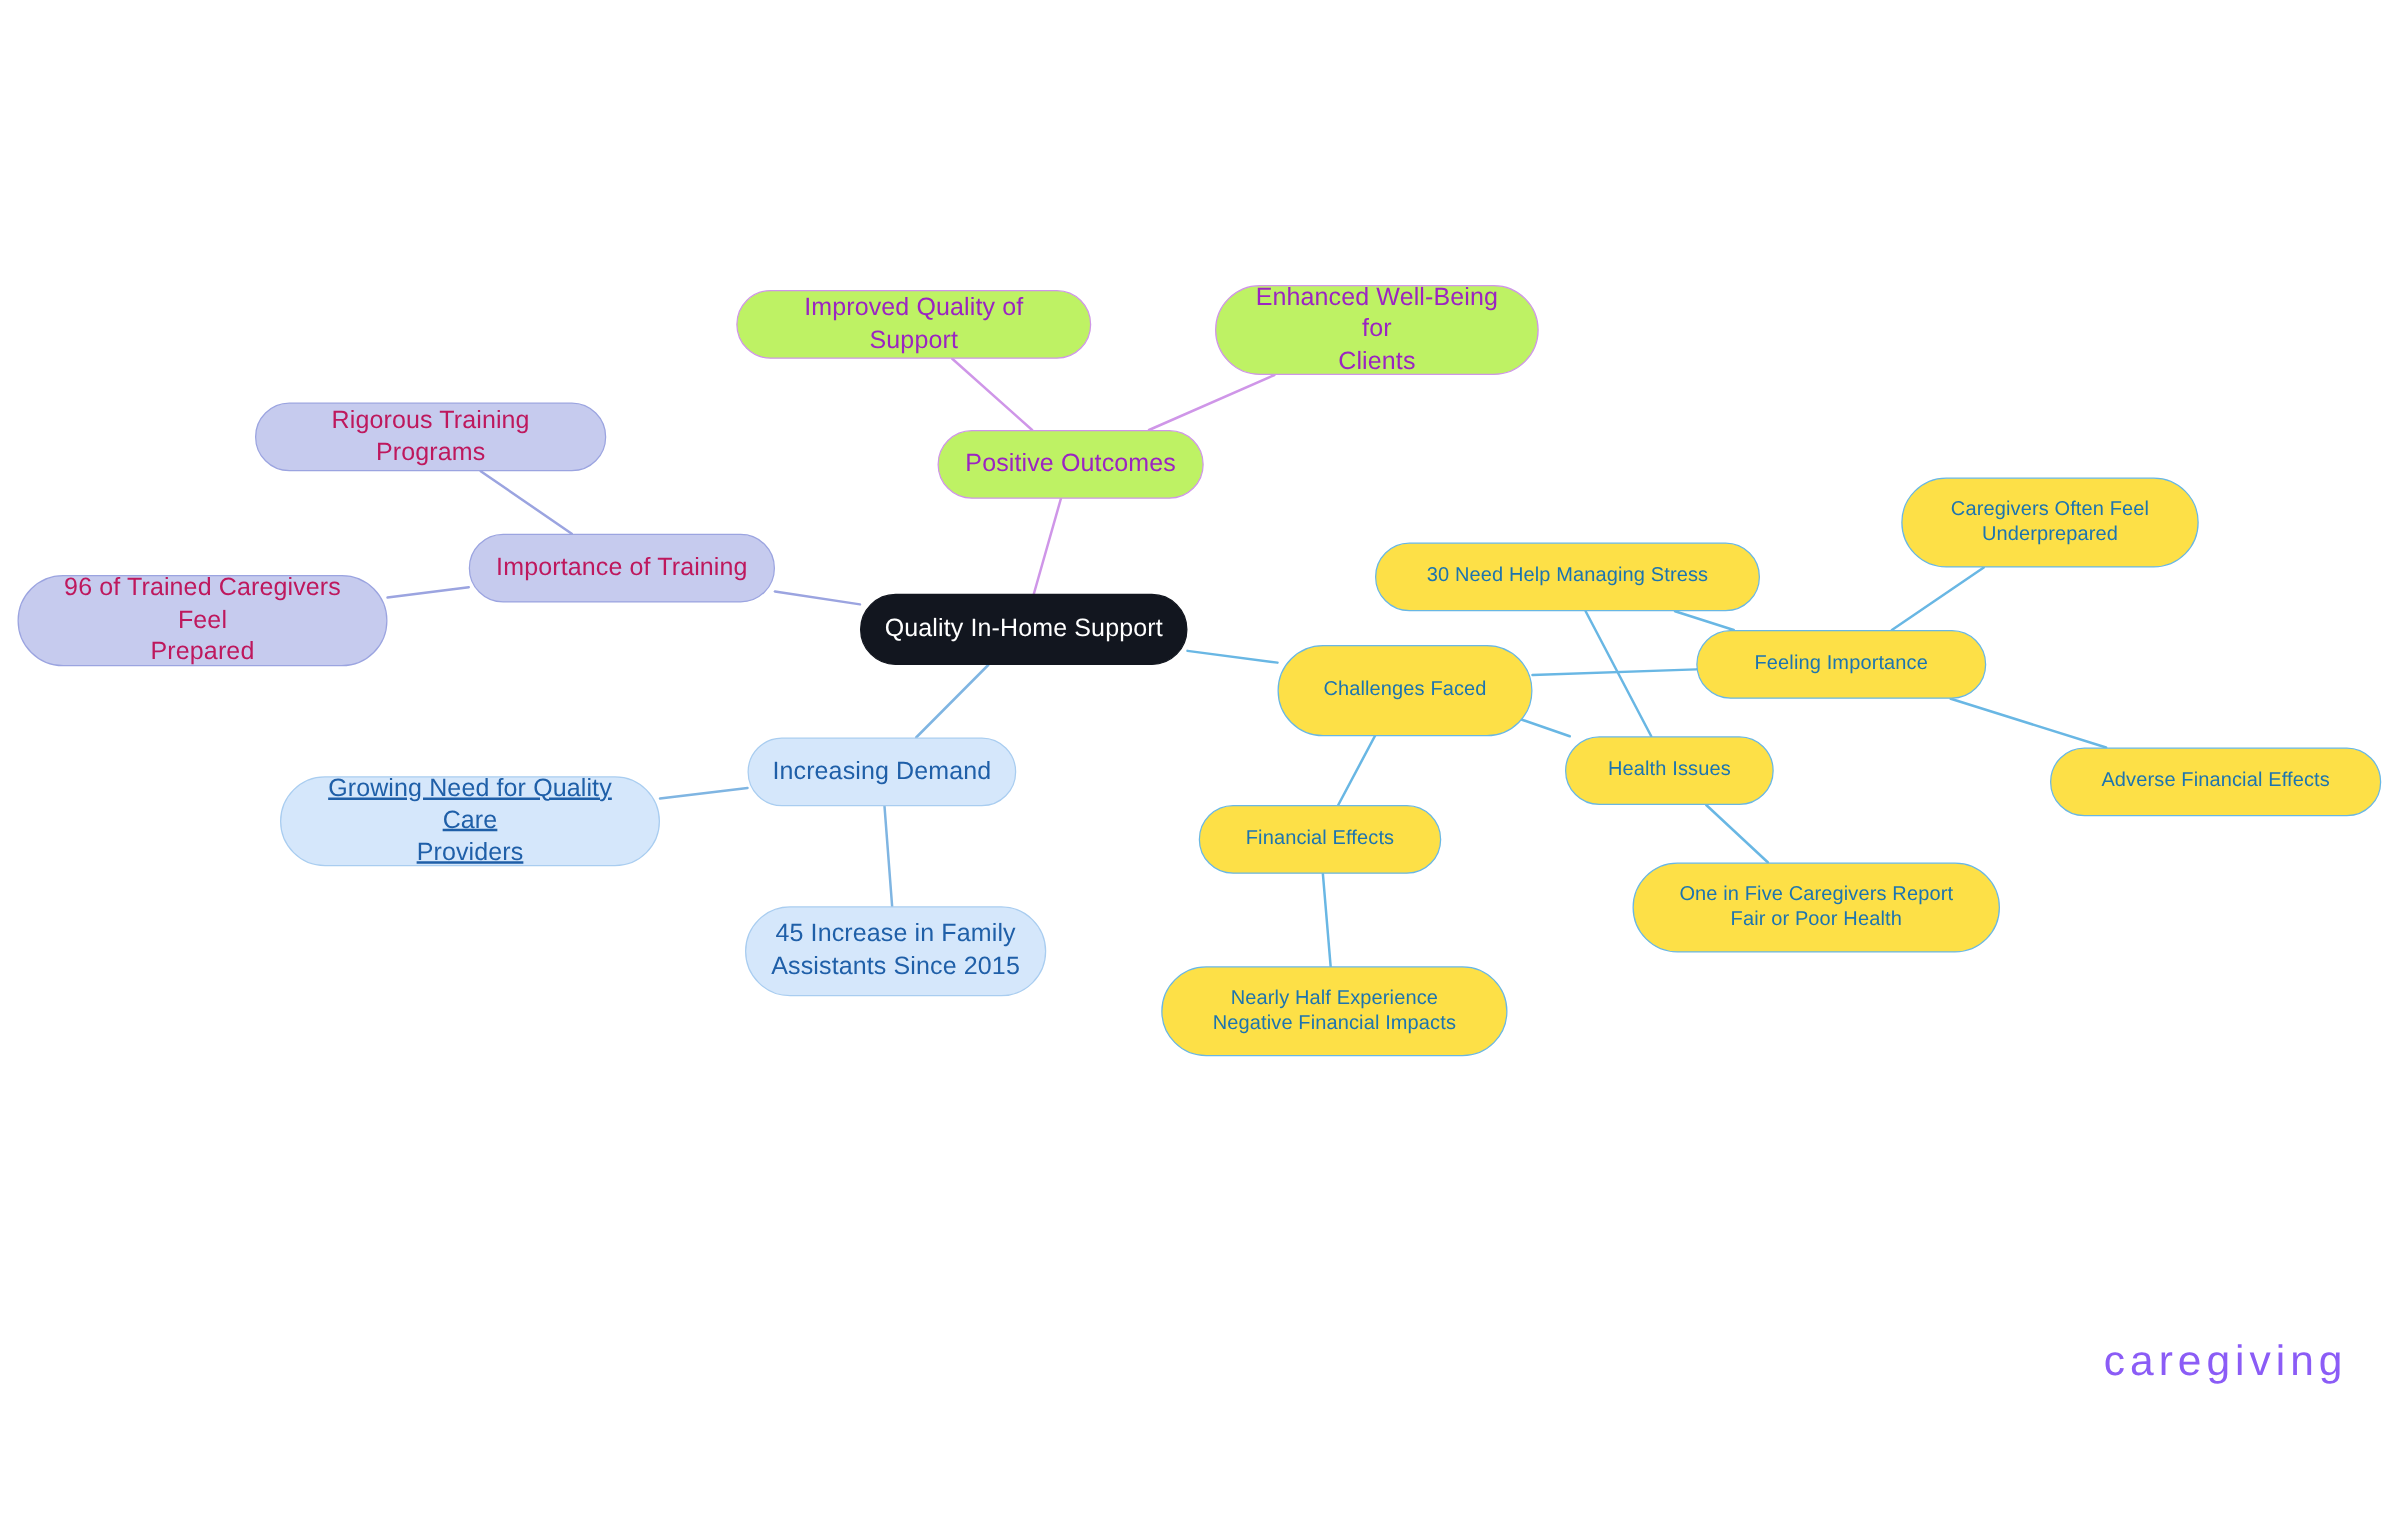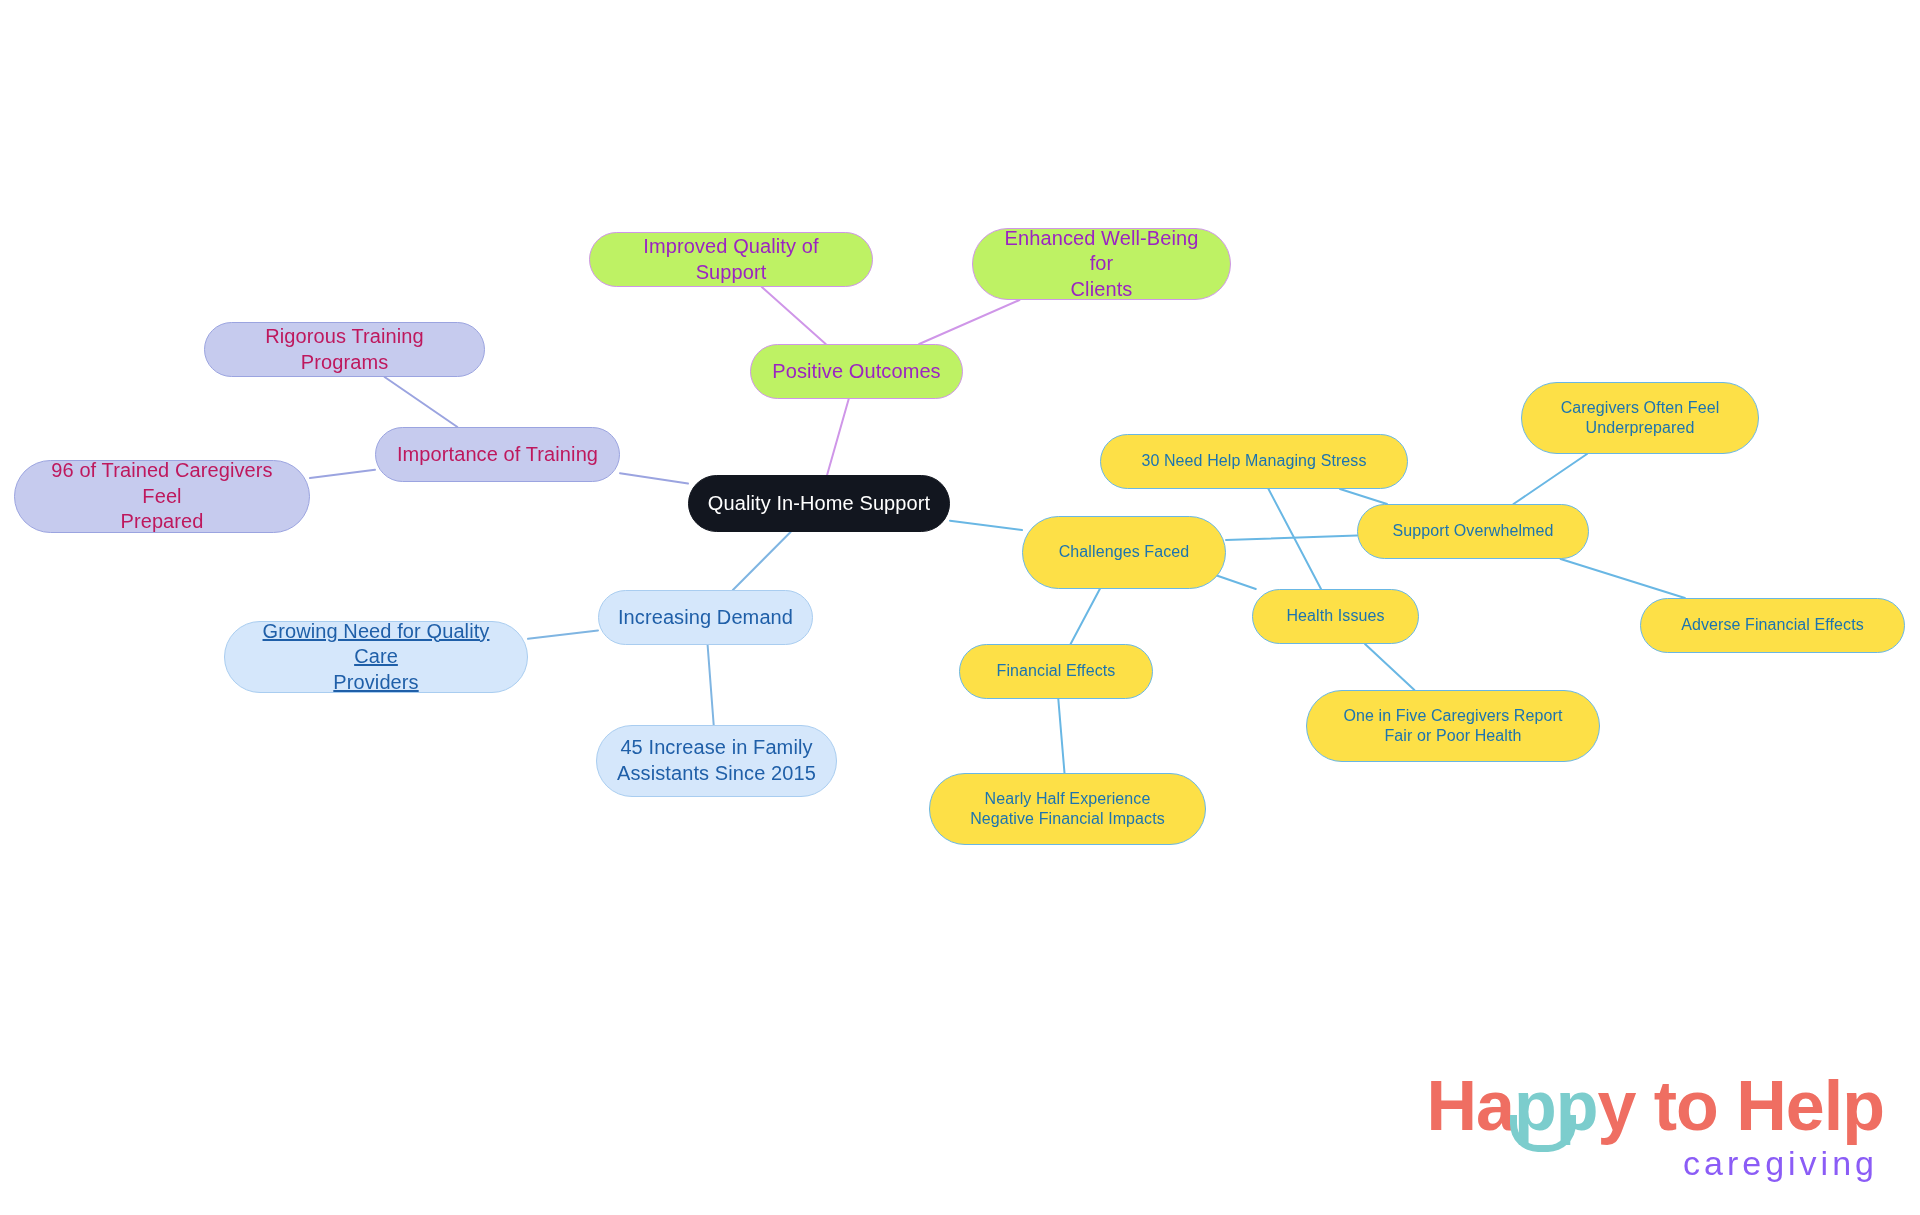--- a/index.html
+++ b/index.html
@@ -201,21 +201,21 @@
 
   <div class="node sblue" id="n-challenges_faced" style="left:1022px; top:516px; width:204px; height:73px;">
     <span>Challenges Faced</span>
   </div>
 
   <div class="node sblue" id="n-managing_stress" style="left:1100px; top:434px; width:308px; height:55px;">
     <span>30 Need Help Managing Stress</span>
   </div>
 
   <div class="node sblue" id="n-feeling_overwhelmed" style="left:1357px; top:504px; width:232px; height:55px;">
-    <span>Support Overwhelmed</span>
+    <span>Feeling Importance</span>
   </div>
 
   <div class="node sblue" id="n-underprepared" style="left:1521px; top:382px; width:238px; height:72px;">
     <span>Caregivers Often Feel
 Underprepared</span>
   </div>
 
   <div class="node sblue" id="n-adverse_financial" style="left:1640px; top:598px; width:265px; height:55px;">
     <span>Adverse Financial Effects</span>
   </div>
@@ -232,20 +232,16 @@
   <div class="node sblue" id="n-financial_effects" style="left:959px; top:644px; width:194px; height:55px;">
     <span>Financial Effects</span>
   </div>
 
   <div class="node sblue" id="n-negative_financial" style="left:929px; top:773px; width:277px; height:72px;">
     <span>Nearly Half Experience
 Negative Financial Impacts</span>
   </div>
 
   <div id="logo">
-    <div class="logo-top">
-      <span class="logo-coral">Ha</span><span class="logo-teal">pp</span><span class="logo-coral">y</span><span class="logo-coral"> to Help</span>
-      <span class="logo-smile"></span>
-    </div>
     <div class="logo-sub">caregiving</div>
   </div>
 
 </div>
 
 </body></html>

